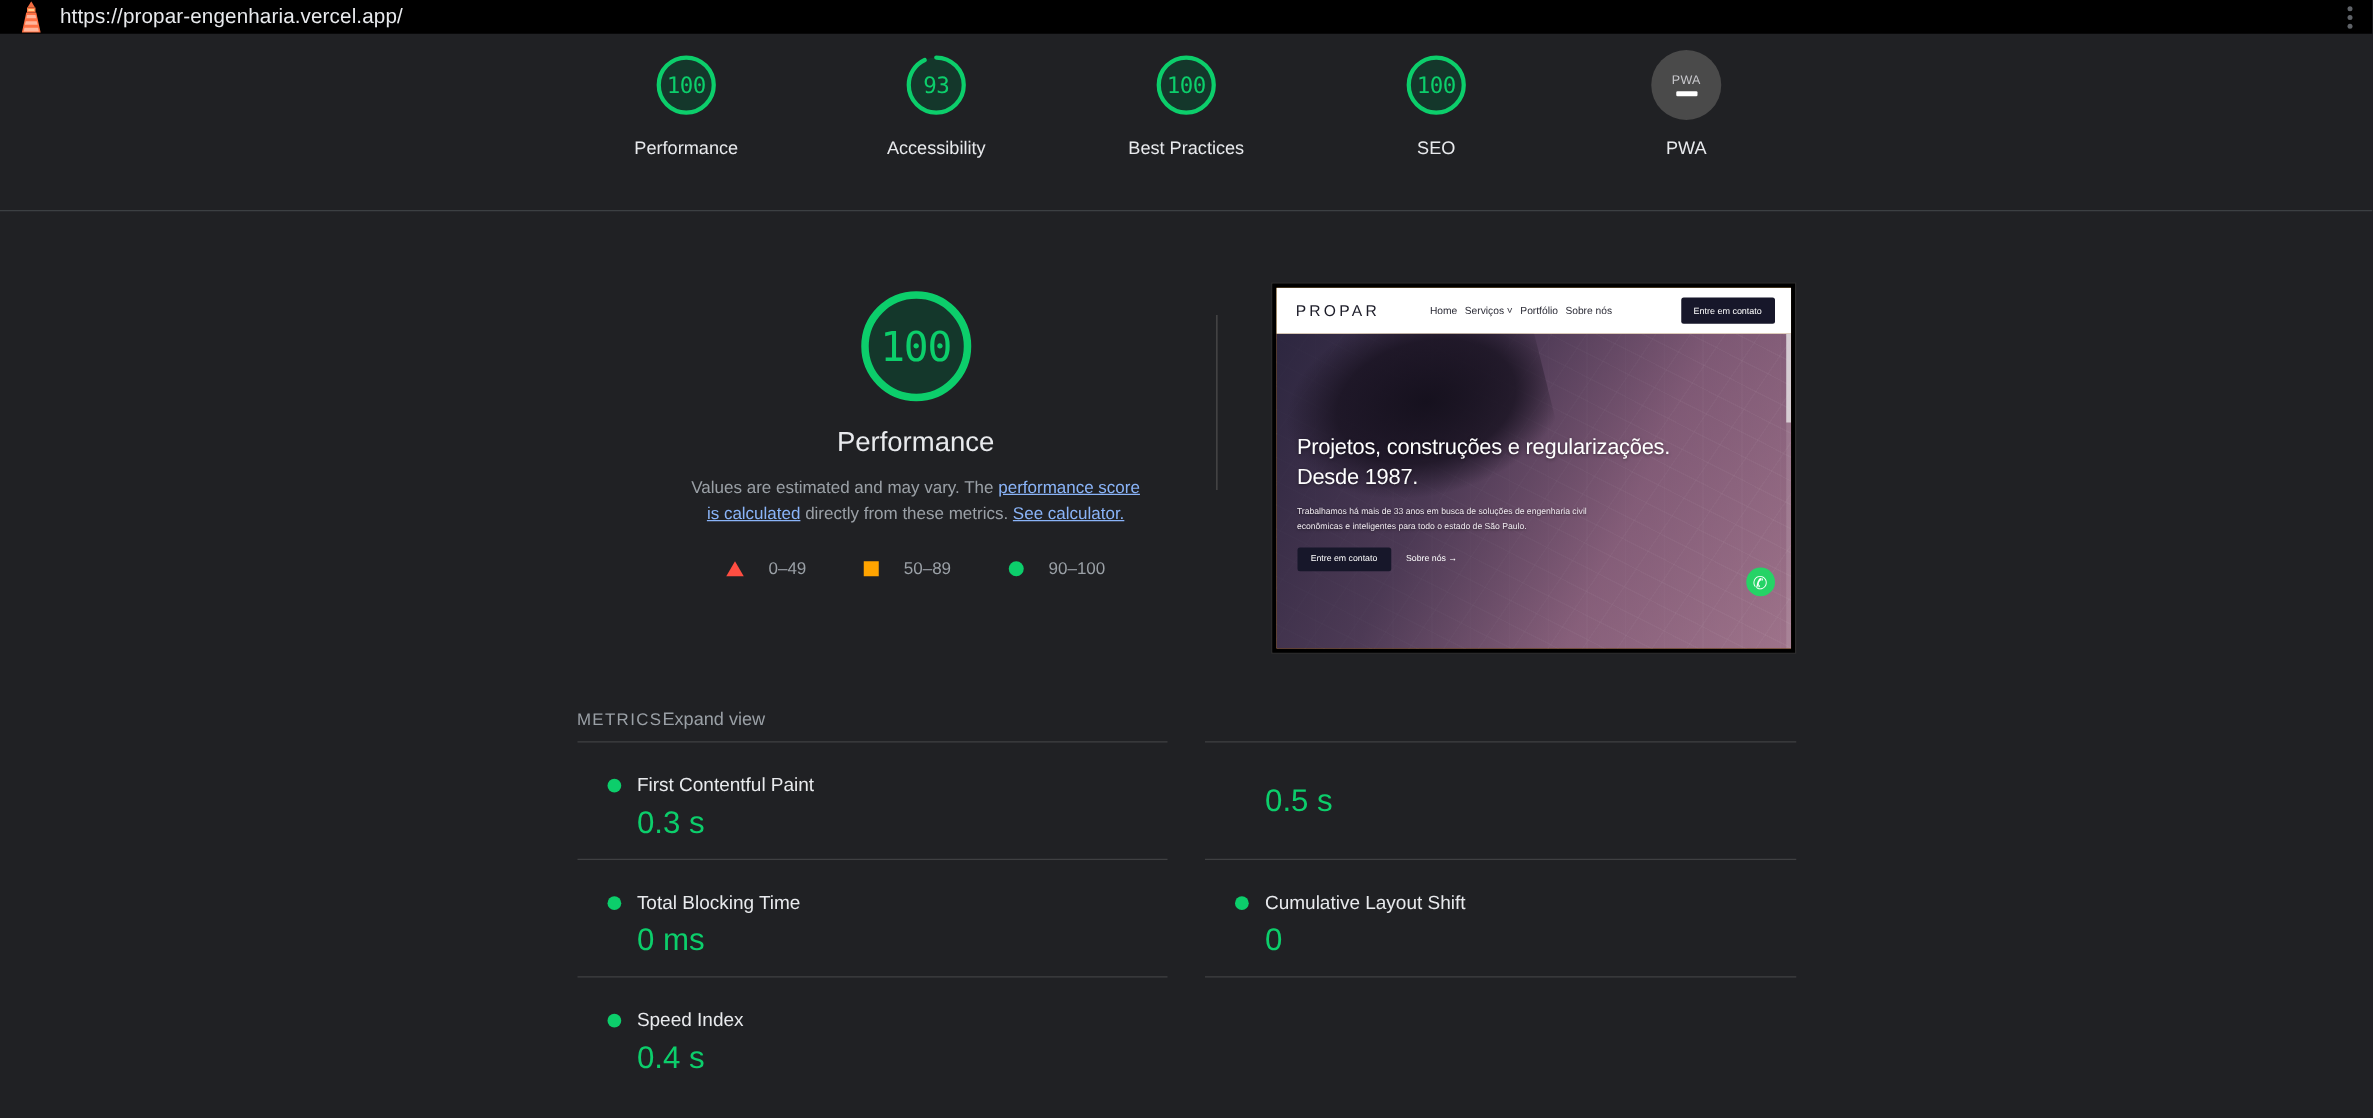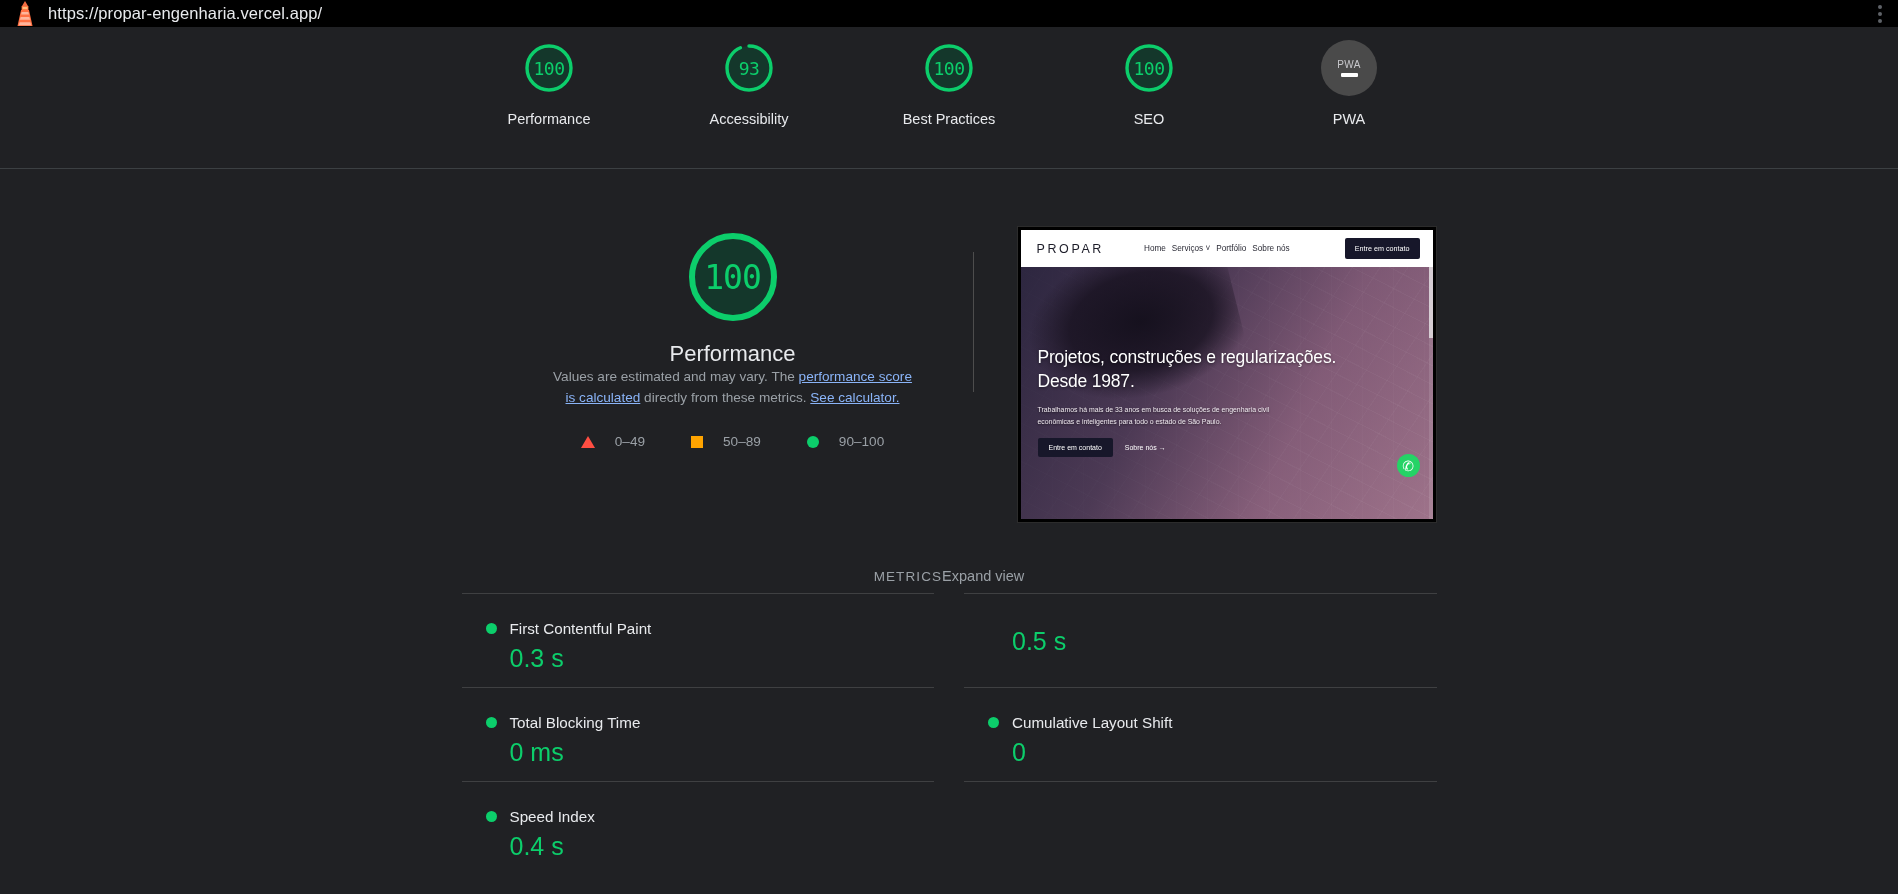--- a/index.html
+++ b/index.html
@@ -117,21 +117,21 @@
     color: #0cce6b;
     letter-spacing: -1px;
   }
   .hero-title {
     margin-top: 14px;
     font-size: 22px;
     color: #e8eaed;
     font-weight: 400;
   }
   .hero-desc {
-    margin-top: 0;
+    margin-top: 13px;
     font-size: 13.6px;
     color: #9aa0a6;
     line-height: 20.5px;
     text-align: center;
     max-width: 370px;
   }
   .hero-desc a { color: #8ab4f8; text-decoration: underline; cursor: pointer; }
   .legend {
     margin-top: 26px;
     display: flex; align-items: center; gap: 46px;
@@ -223,21 +223,21 @@
     position: absolute; top: 0; left: 0; width: 4px; height: 28%;
     background: rgba(235,235,235,.75); display: block;
   }
 
   
   .metrics {
     margin: 46px auto 0 auto;
     width: 975px;
   }
   .metrics-head {
-    display: flex; align-items: baseline; justify-content: center;
+    display: flex; align-items: baseline; justify-content: flex-start;
   }
   .metrics-title {
     font-size: 13.5px; color: #9aa0a6; letter-spacing: 1.1px;
   }
   .expand-view {
     font-size: 14.5px; color: #9aa0a6; cursor: pointer;
   }
   .metrics-grid {
     margin-top: 9px;
     display: grid;

